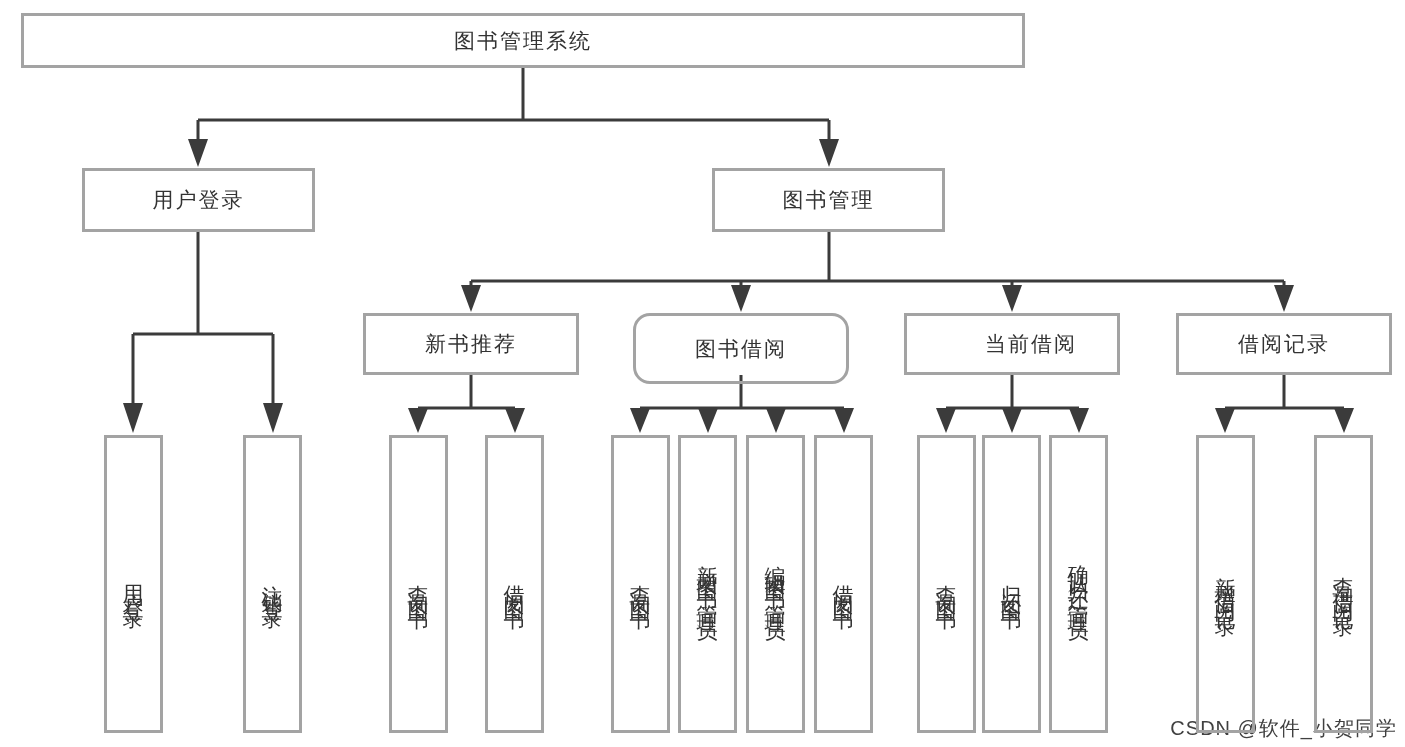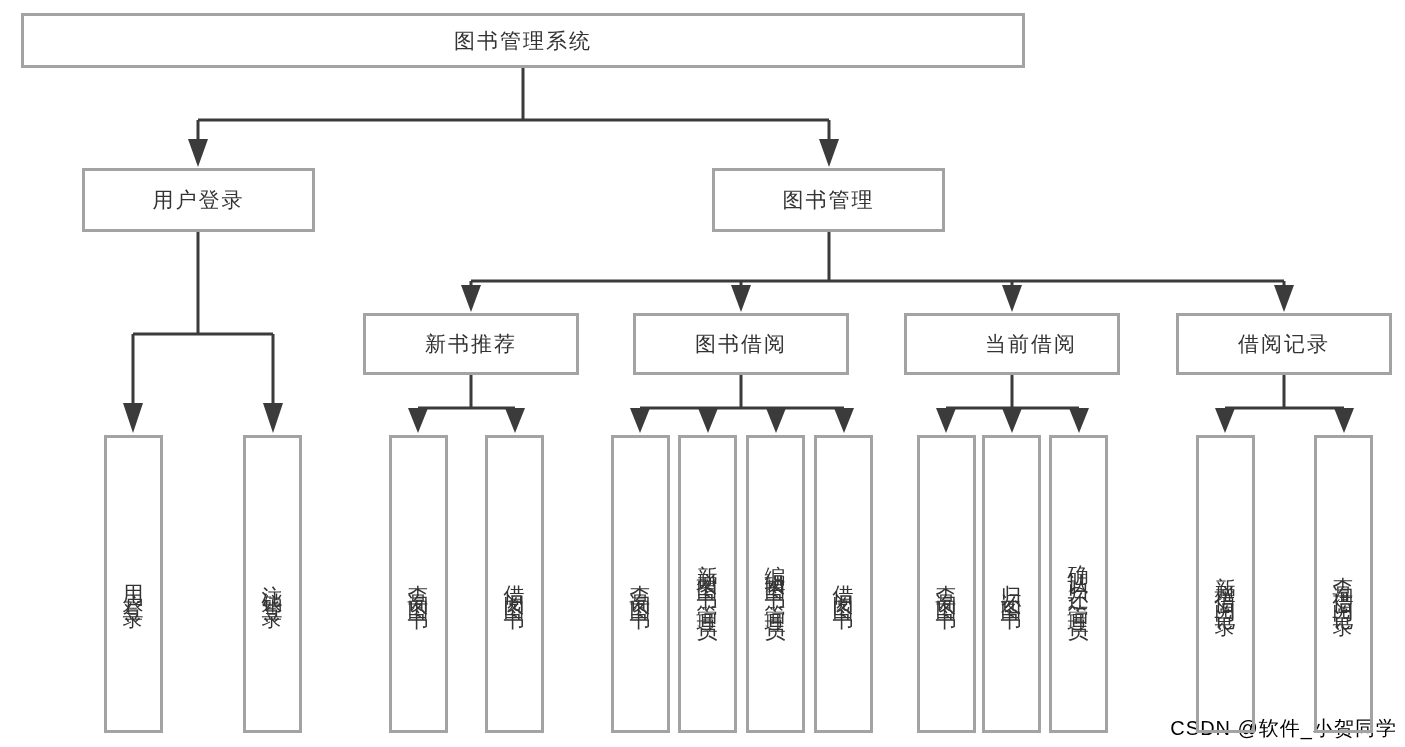--- a/index.html
+++ b/index.html
@@ -53,21 +53,21 @@
     font-size: 21px;
     letter-spacing: 8px;
     line-height: 1;
   }
   .watermark {
     position: absolute;
     right: 8px;
     bottom: 5px;
     font-size: 20px;
     letter-spacing: 1px;
-    color: #000000;
+    color: #404040;
     z-index: 1;
     white-space: nowrap;
     margin-left: 8px;
   }
 </style>
 </head>
 <body>
 
 <div class="canvas">
 
@@ -102,21 +102,21 @@
   <div class="box" style="left:82px; top:168px; width:233px; height:64px;">
     <span class="h-label">用户登录</span>
   </div>
   <div class="box" style="left:712px; top:168px; width:233px; height:64px;">
     <span class="h-label">图书管理</span>
   </div>
 
   <div class="box" style="left:363px; top:313px; width:216px; height:62px;text-align:center;">
     <span class="h-label">新书推荐</span>
   </div>
-  <div class="box" style="left:633px; top:313px; width:216px; height:62px;">
+  <div class="box" style="left:633px; top:313px; width:216px; height:71px;border-radius:17px;">
     <span class="h-label">图书借阅</span>
   </div>
   <div class="box" style="left:904px; top:313px; width:216px; height:62px;padding-left:38px;">
     <span class="h-label">当前借阅</span>
   </div>
   <div class="box" style="left:1176px; top:313px; width:216px; height:62px;">
     <span class="h-label">借阅记录</span>
   </div>
 
   <div class="box leaf" style="left:104px; top:435px; width:59px; height:298px;">

